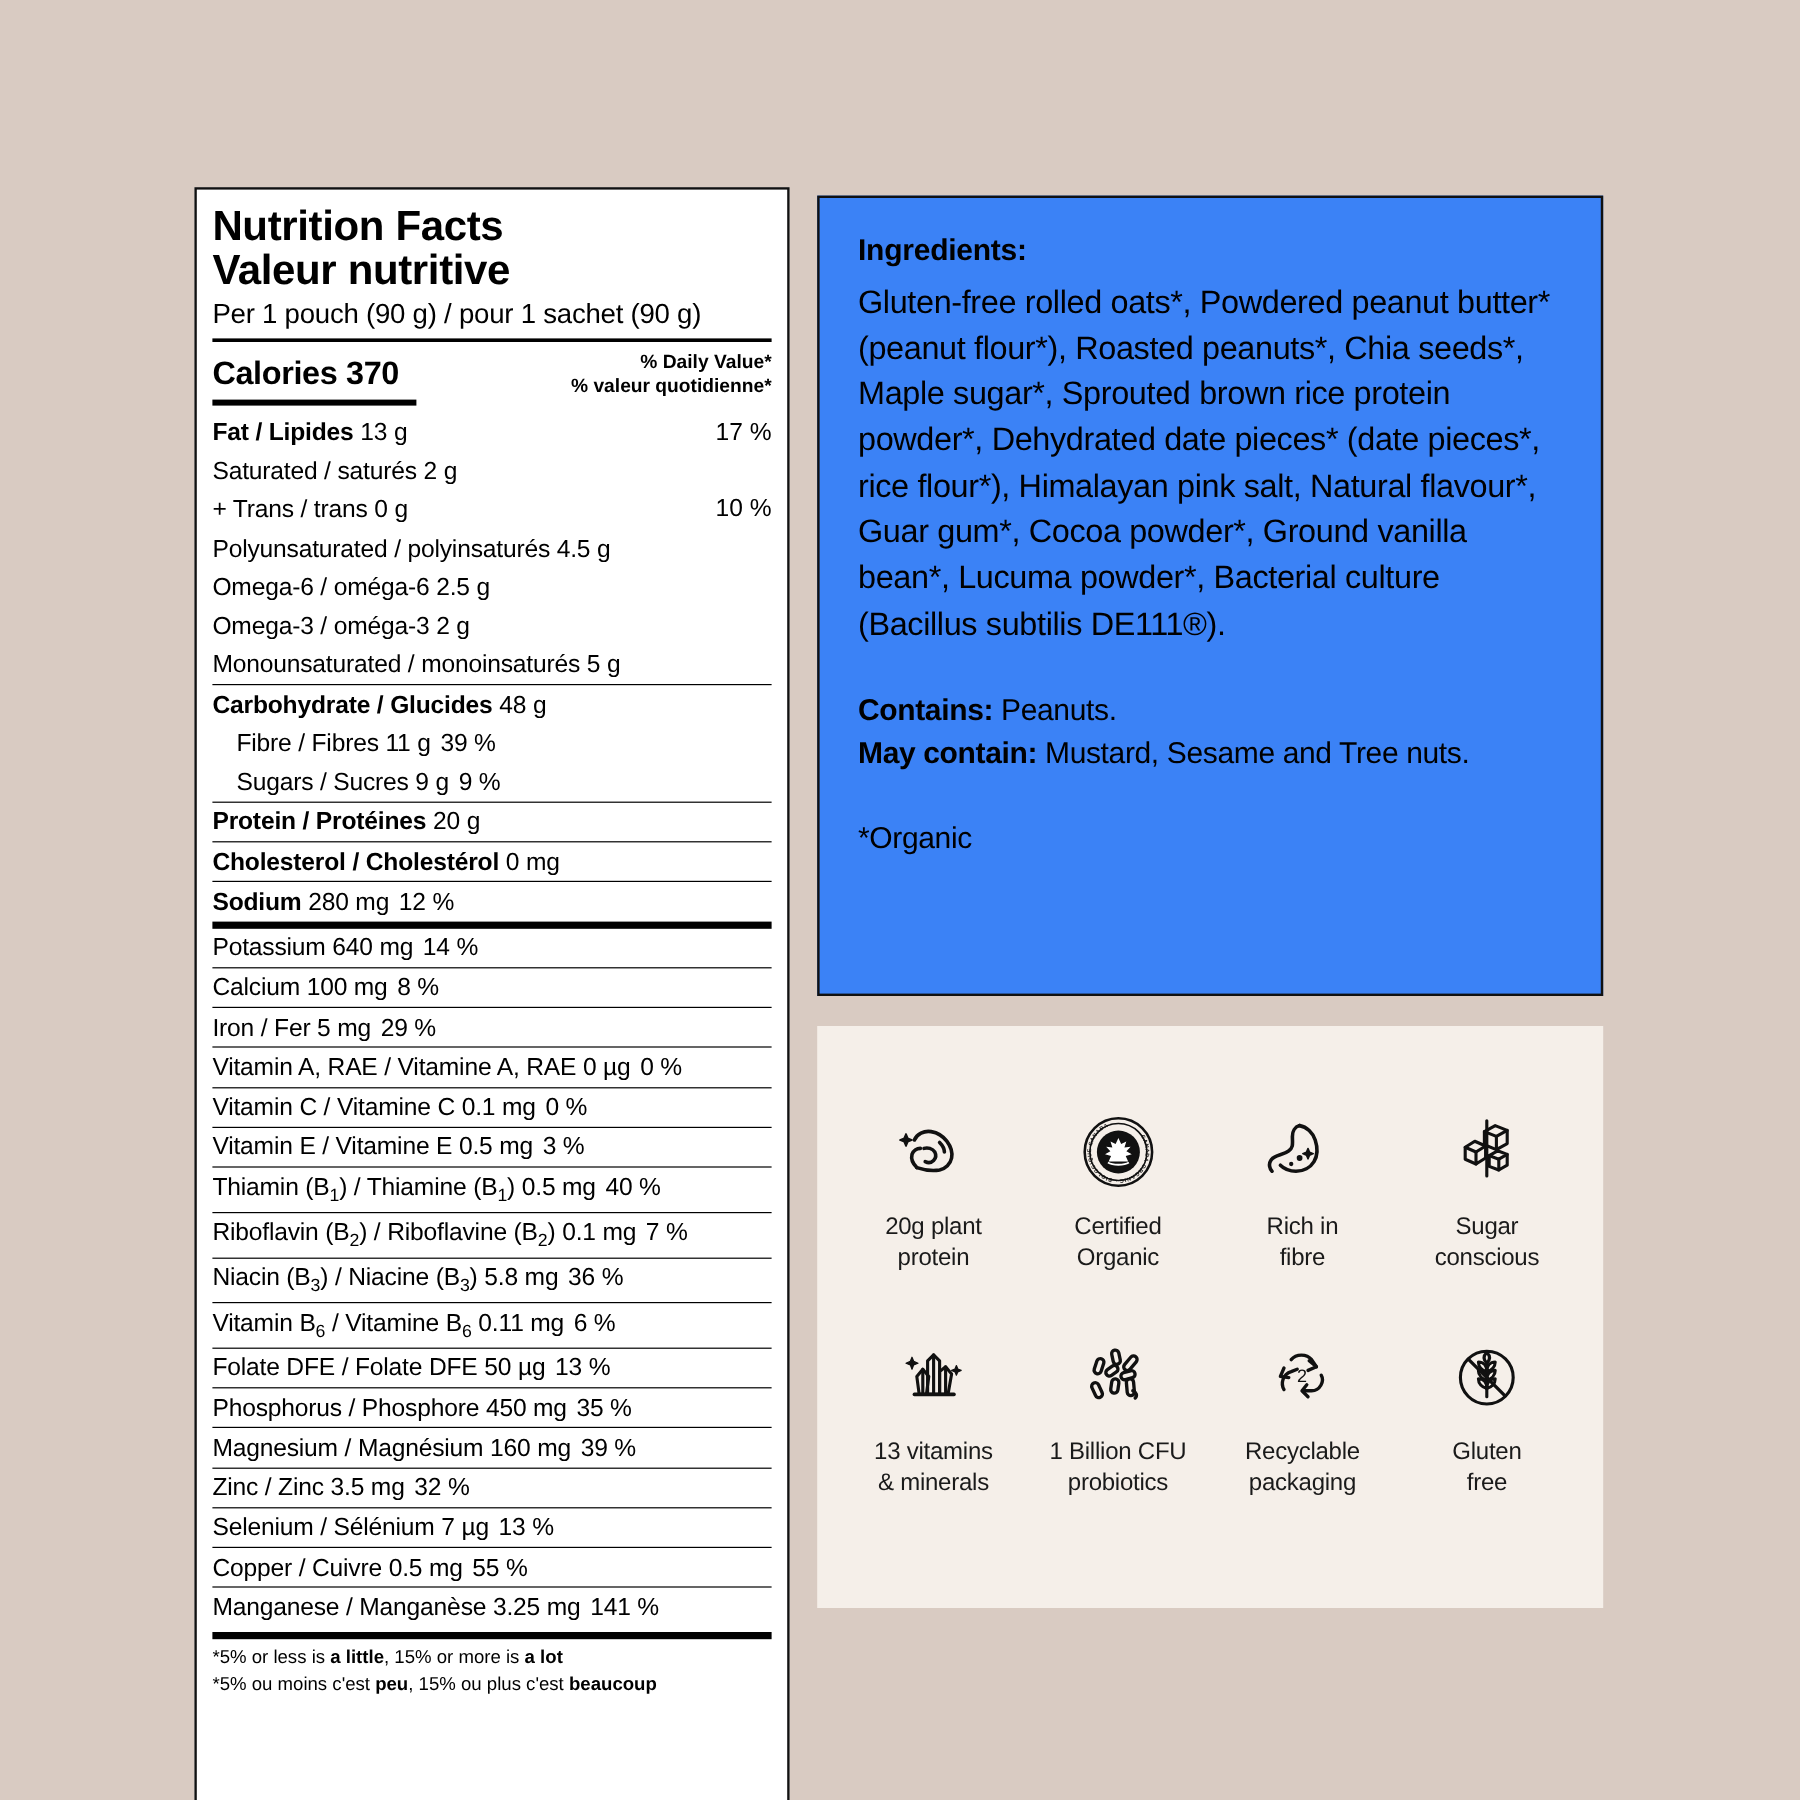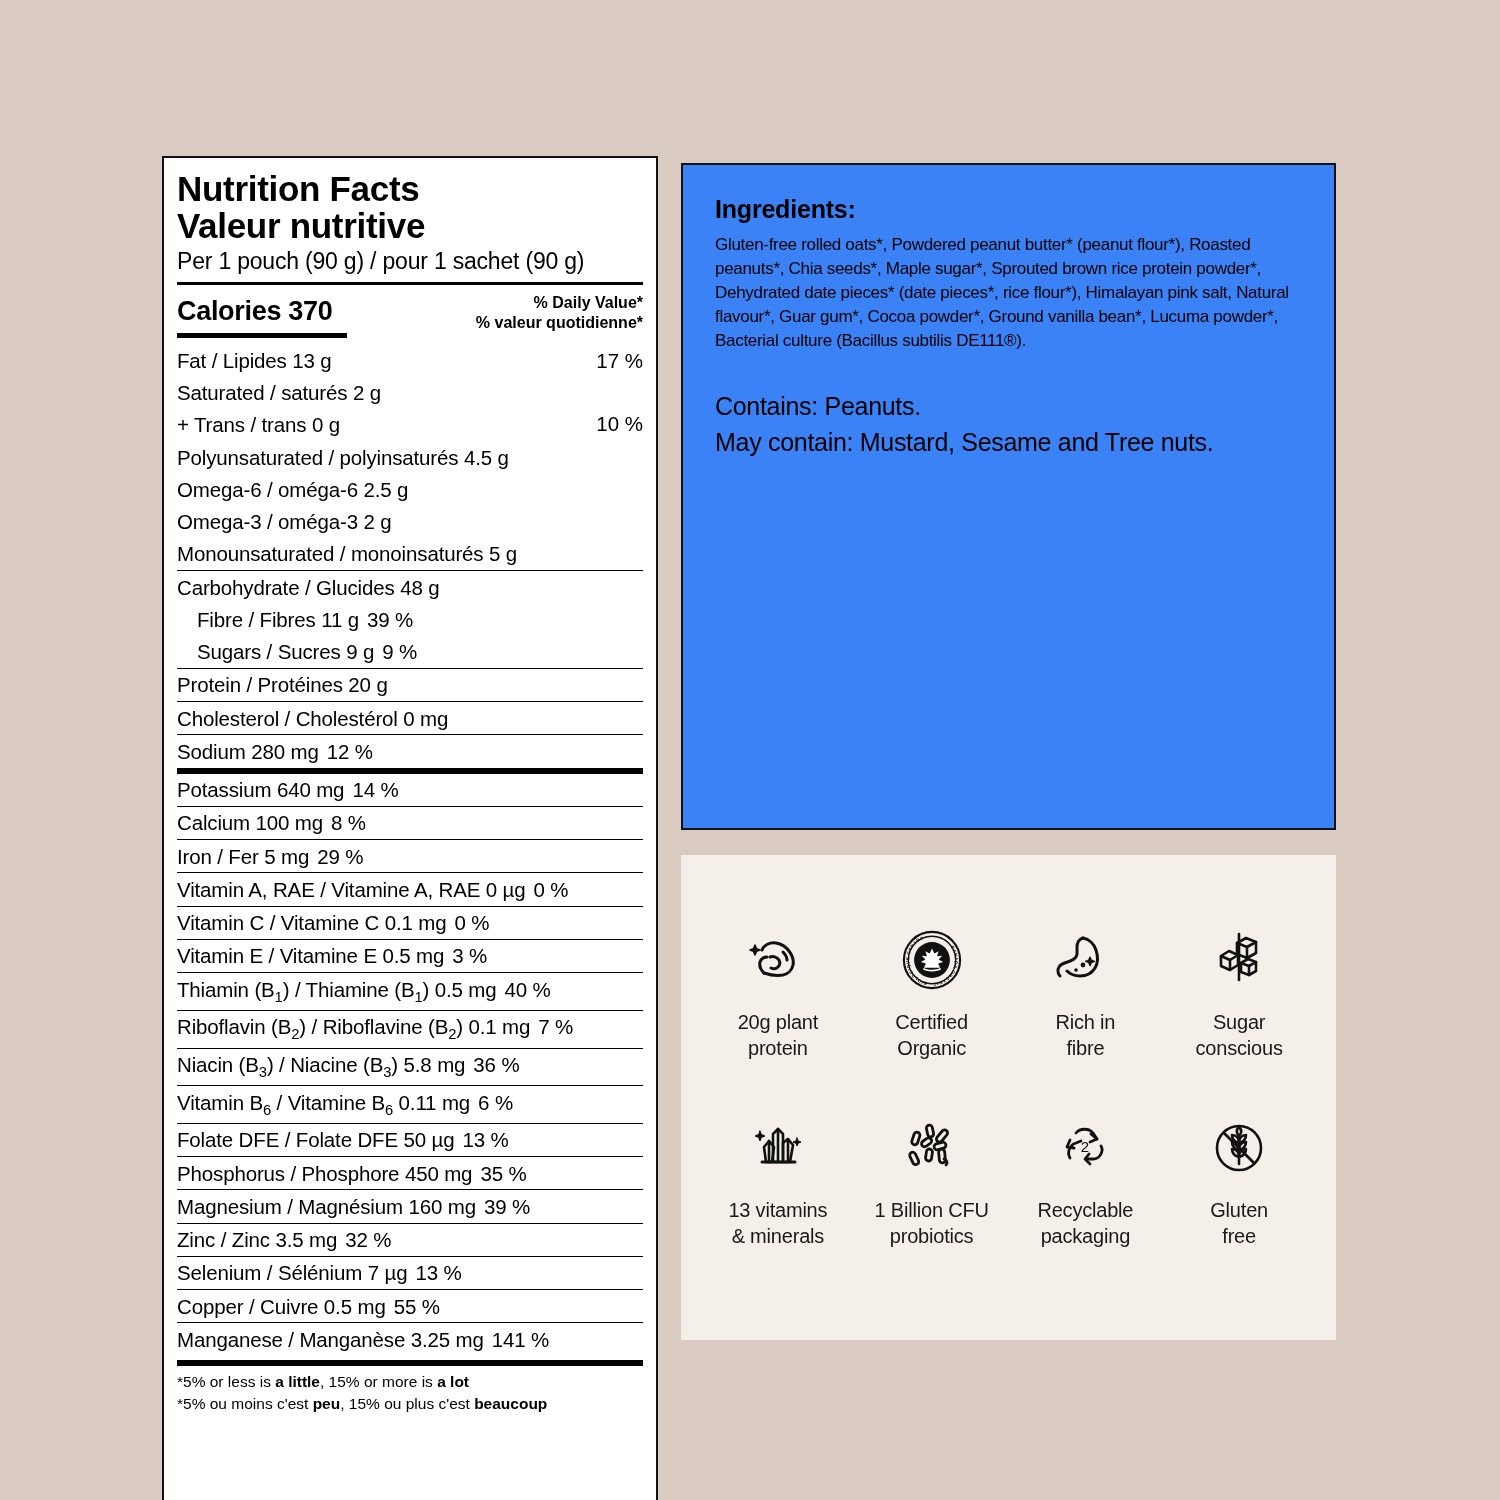--- a/index.html
+++ b/index.html
@@ -75,21 +75,21 @@
     display: flex;
     justify-content: flex-start;
     align-items: baseline;
     font-size: 20.5px;
     line-height: 1.33;
     padding: 2.5px 0 2.5px 0;
     letter-spacing: -0.15px;
   }
   .nrow .lab { white-space: nowrap; }
   .nrow .val { white-space: nowrap; padding-left: 8px; }
-  .b { font-weight: normal; }
+  .b { font-weight: bold; }
   .ind1 { padding-left: 20px; }
   .ind2 { padding-left: 38px; }
 
   .fatgroup {
     display: flex;
     justify-content: space-between;
   }
   .fatgroup .fatlines { flex: 1 1 auto; }
   .fatgroup .fatvals {
     text-align: right;
@@ -127,21 +127,21 @@
     box-sizing: border-box;
     padding: 26px 32px;
   }
   .ing-heading {
     font-size: 25px;
     font-weight: bold;
     line-height: 1.5;
     letter-spacing: -0.2px;
   }
   .ing-body {
-    font-size: 17px;
+    font-size: 27px;
     line-height: 1.42;
     letter-spacing: -0.3px;
     margin-top: 4px;
   }
   .ing-gap { height: 36px; }
   .ing-allergen {
     font-size: 25px;
     line-height: 1.42;
     letter-spacing: -0.3px;
   }
@@ -346,20 +346,21 @@
   </div>
 </div>
 
 <div id="ingredients-panel">
   <div class="ing-heading">Ingredients:</div>
   <div class="ing-body">Gluten-free rolled oats*, Powdered peanut butter* (peanut flour*), Roasted peanuts*, Chia seeds*, Maple sugar*, Sprouted brown rice protein powder*, Dehydrated date pieces* (date pieces*, rice flour*), Himalayan pink salt, Natural flavour*, Guar gum*, Cocoa powder*, Ground vanilla bean*, Lucuma powder*, Bacterial culture (Bacillus subtilis DE111®).</div>
   <div class="ing-gap"></div>
   <div class="ing-allergen"><span class="b">Contains:</span><span> Peanuts.</span></div>
   <div class="ing-allergen"><span class="b">May contain:</span><span> Mustard, Sesame and Tree nuts.</span></div>
   <div class="ing-gap"></div>
+  <div class="ing-organic">*Organic</div>
 </div>
 
 <div id="badges-panel">
   <div class="badge-grid" id="badge-grid">
       <div class="badge">
         <div class="badge-icon">
           <svg viewBox="0 0 64 64" width="64" height="64" fill="none" stroke="#111" stroke-width="3" stroke-linecap="round" stroke-linejoin="round">
       <path d="M16 22c2-5 8-8 14-7 6 1 10 4 13 8 3 4 5 9 4 14-1 5-5 9-10 10-6 1-13 0-19-2"></path>
       <path d="M18 45c-3-3-5-7-4-11 1-3 4-5 7-5"></path>
       <path d="M24 29c3-1 7 0 9 3 1 2 1 5-1 7-2 2-5 2-7 1"></path>

